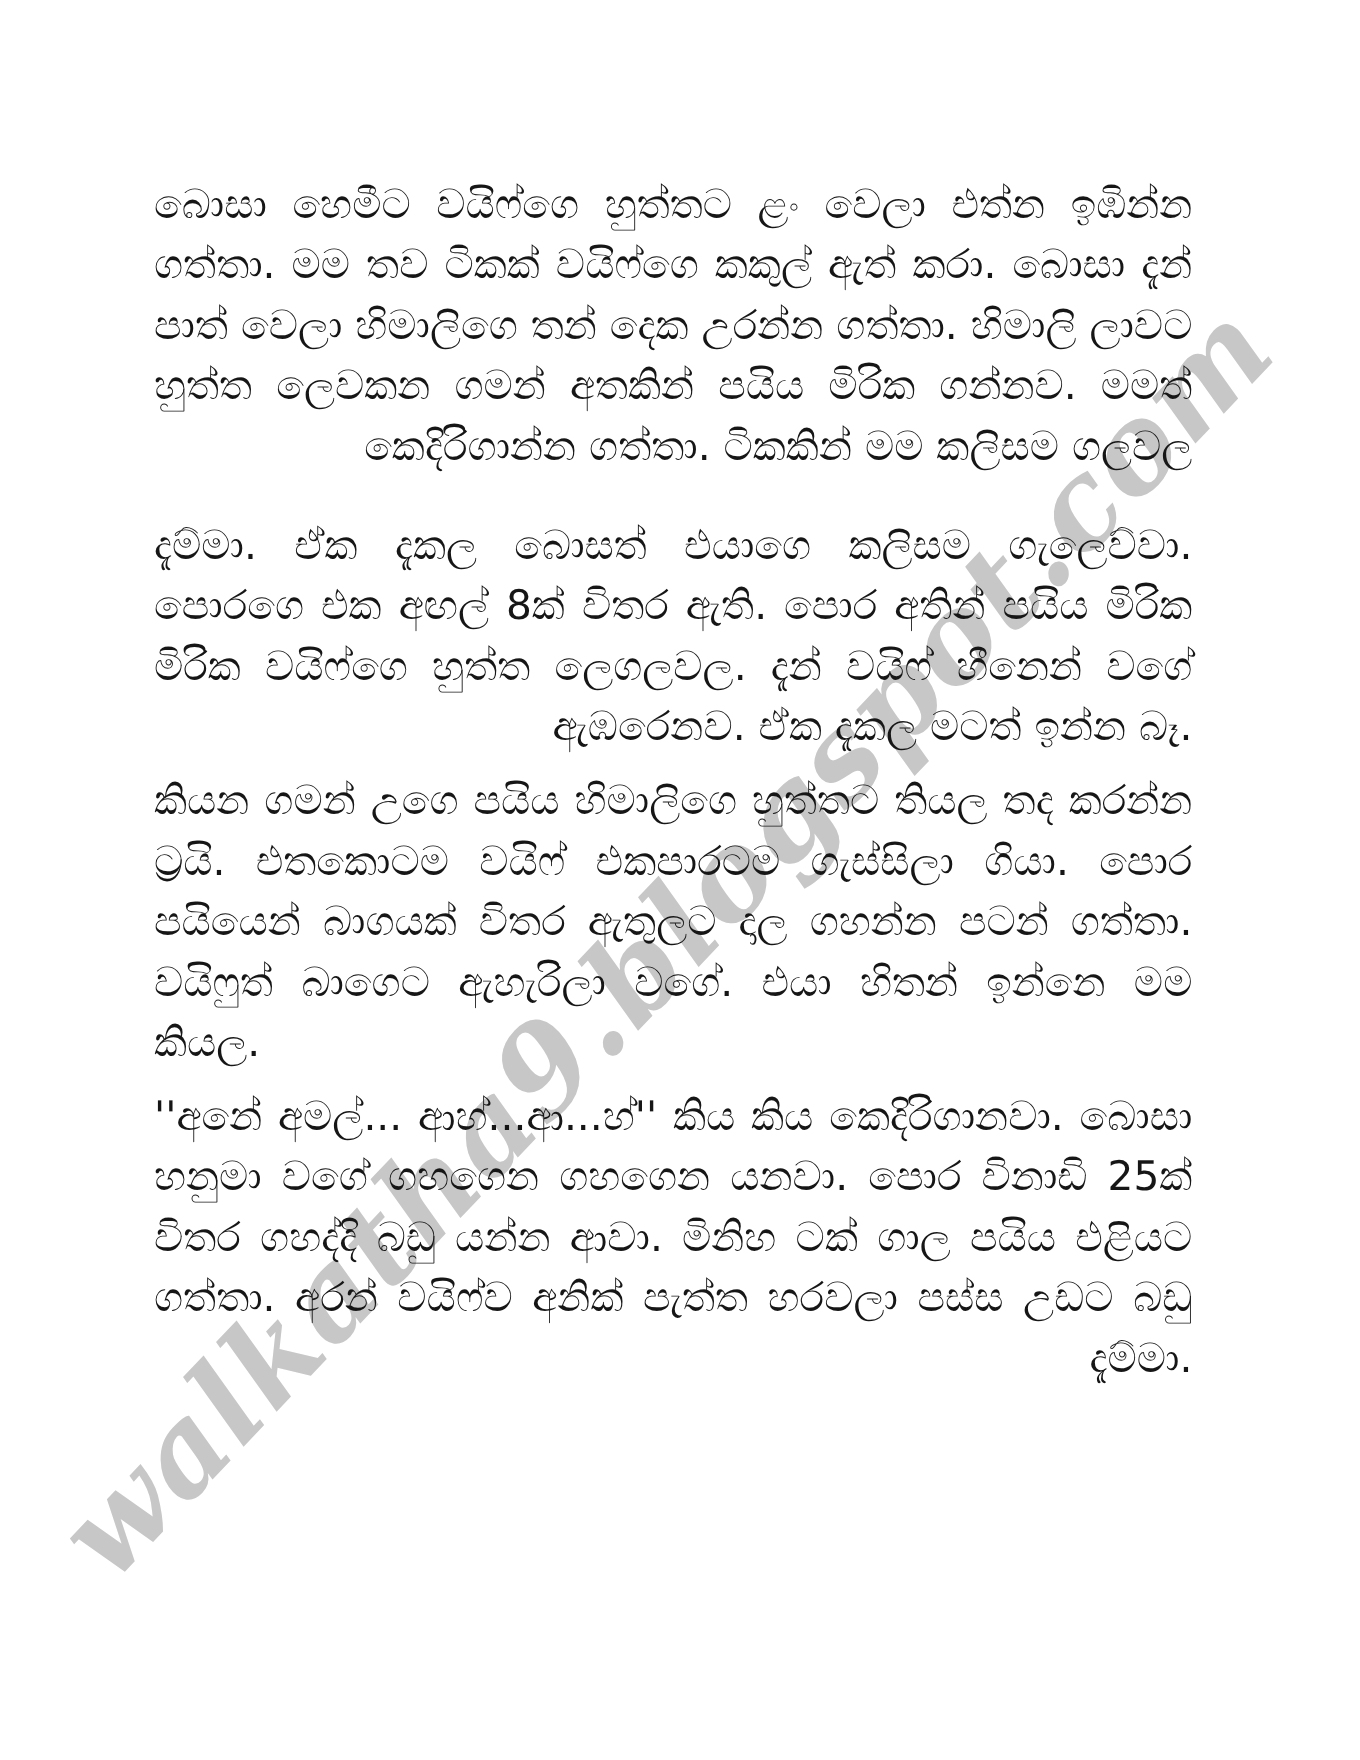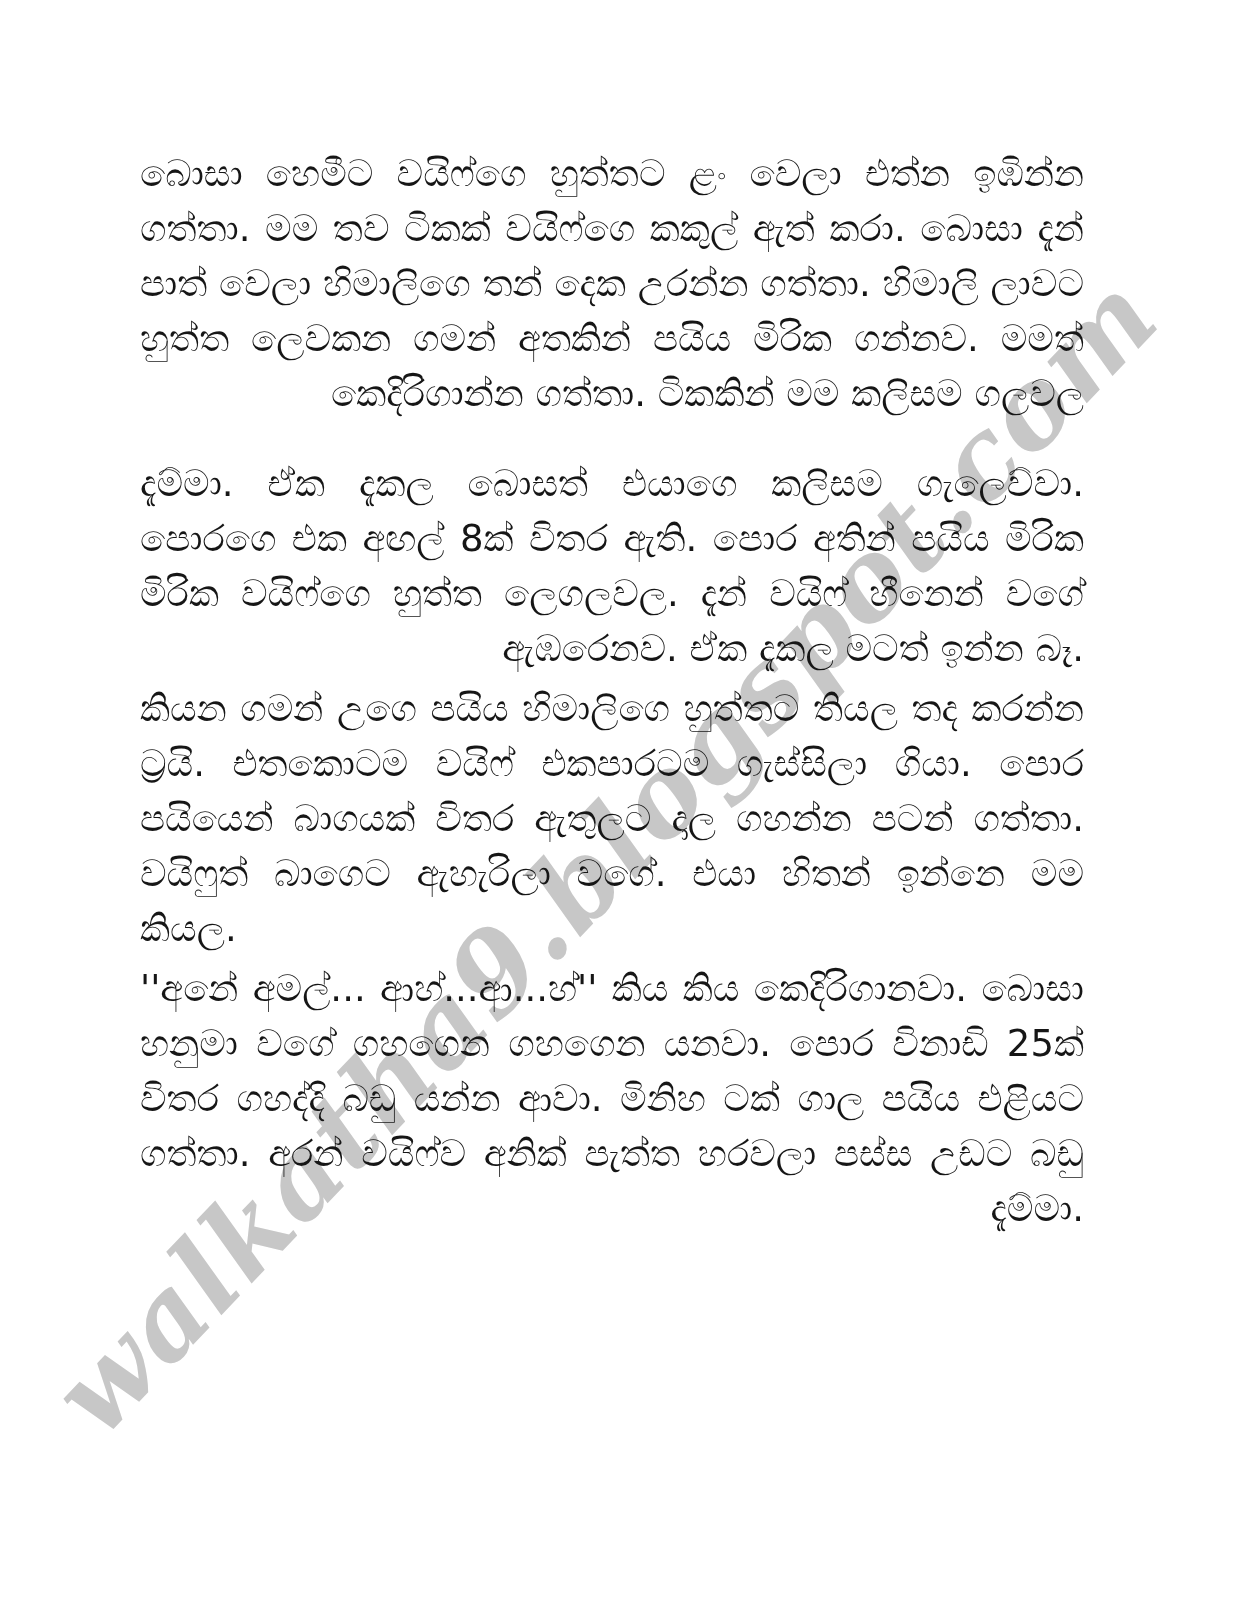--- a/index.html
+++ b/index.html
@@ -40,21 +40,21 @@
     position: absolute;
     left: 140px;
     top: 146px;
     width: 944px;
     z-index: 2;
     font-size: 37px;
     line-height: 55px;
     color: #161616;
   }
   .para {
-    margin: 0 0 5px 0;
+    margin: 12px 0 5px 0;
     padding: 0;
   }
   .para.gap-after {
     margin-bottom: 35px;
   }
   .line {
     display: block;
     white-space: nowrap;
     text-align: right;
   }

